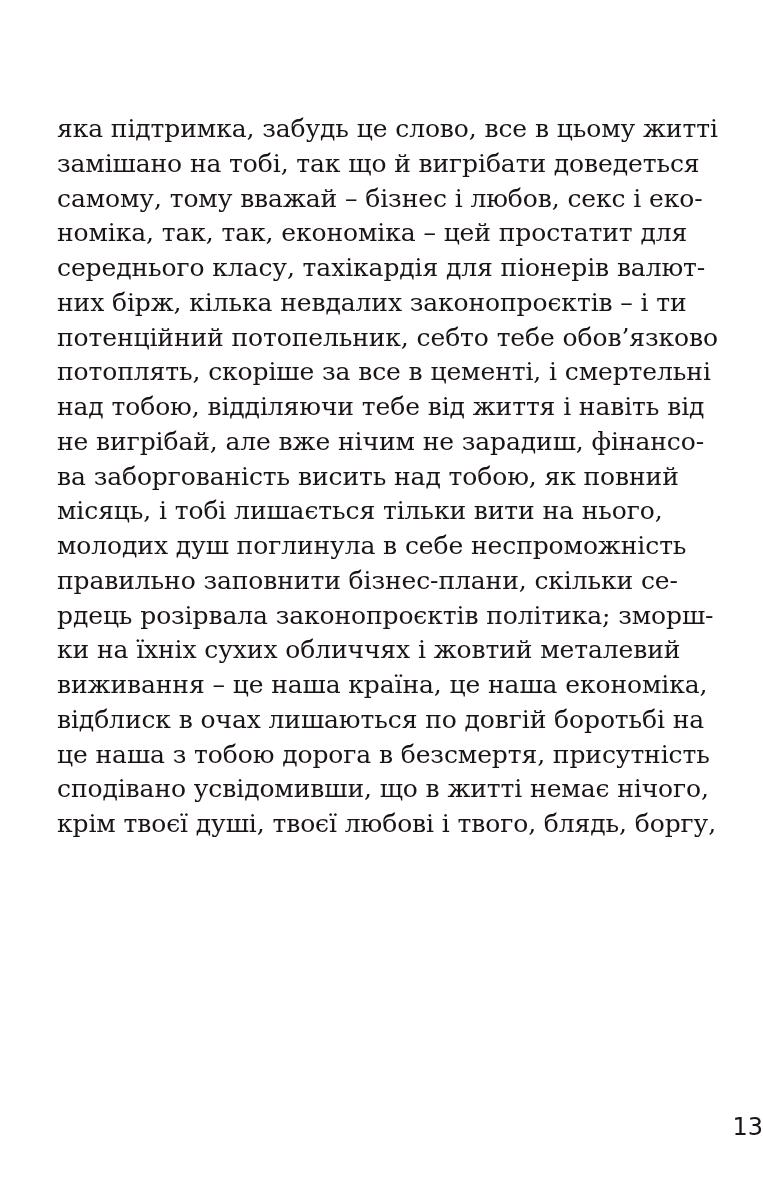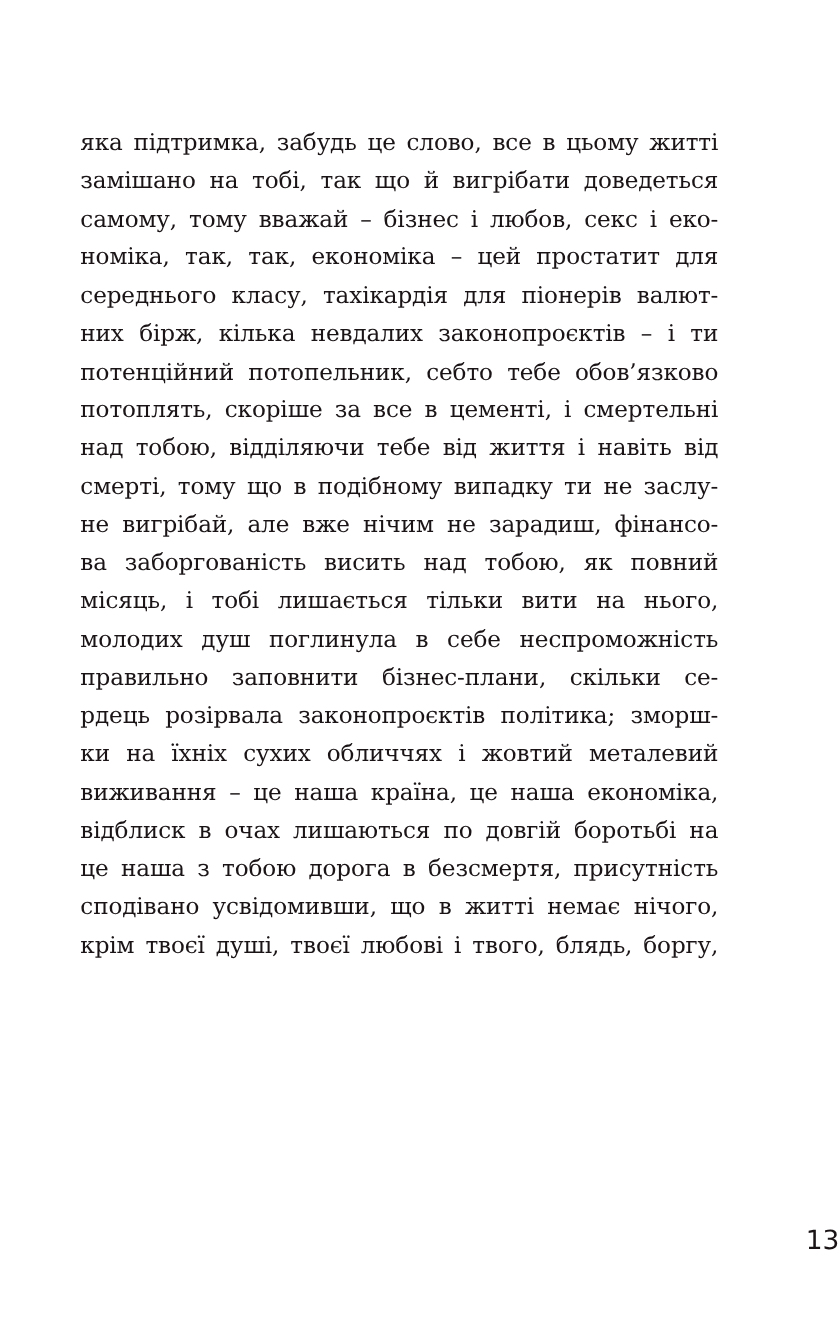--- a/index.html
+++ b/index.html
@@ -16,25 +16,25 @@
     .page {
       position: absolute;
       left: 0;
       top: 0;
       width: 763px;
       height: 1200px;
       background: #ffffff;
     }
     .text-block {
       position: absolute;
-      left: 73px;
+      left: 57px;
       top: 112px;
       width: 580px;
       font-family: "DejaVu Serif", "Liberation Serif", serif;
-      font-size: 21px;
+      font-size: 25px;
       line-height: 34.75px;
       color: #1a1416;
       letter-spacing: -0.1px;
     }
     .line {
       display: block;
       white-space: nowrap;
       text-align: justify;
       text-align-last: justify;
       height: 34.75px;
@@ -61,21 +61,20 @@
   <div class="text-block">
     <span class="line">яка підтримка, забудь це слово, все в цьому житті</span>
     <span class="line">замішано на тобі, так що й вигрібати доведеться</span>
     <span class="line">самому, тому вважай – бізнес і любов, секс і еко-</span>
     <span class="line">номіка, так, так, економіка – цей простатит для</span>
     <span class="line">середнього класу, тахікардія для піонерів валют-</span>
     <span class="line">них бірж, кілька невдалих законопроєктів – і ти</span>
     <span class="line">потенційний потопельник, себто тебе обов’язково</span>
     <span class="line">потоплять, скоріше за все в цементі, і смертельні</span>
     <span class="line">над тобою, відділяючи тебе від життя і навіть від</span>
-    <span class="line">смерті, тому що в подібному випадку ти не заслу-</span>
     <span class="line">не вигрібай, але вже нічим не зарадиш, фінансо-</span>
     <span class="line">ва заборгованість висить над тобою, як повний</span>
     <span class="line">місяць, і тобі лишається тільки вити на нього,</span>
     <span class="line">молодих душ поглинула в себе неспроможність</span>
     <span class="line">правильно заповнити бізнес-плани, скільки се-</span>
     <span class="line">рдець розірвала законопроєктів політика; зморш-</span>
     <span class="line">ки на їхніх сухих обличчях і жовтий металевий</span>
     <span class="line">виживання – це наша країна, це наша економіка,</span>
     <span class="line">відблиск в очах лишаються по довгій боротьбі на</span>
     <span class="line">це наша з тобою дорога в безсмертя, присутність</span>

